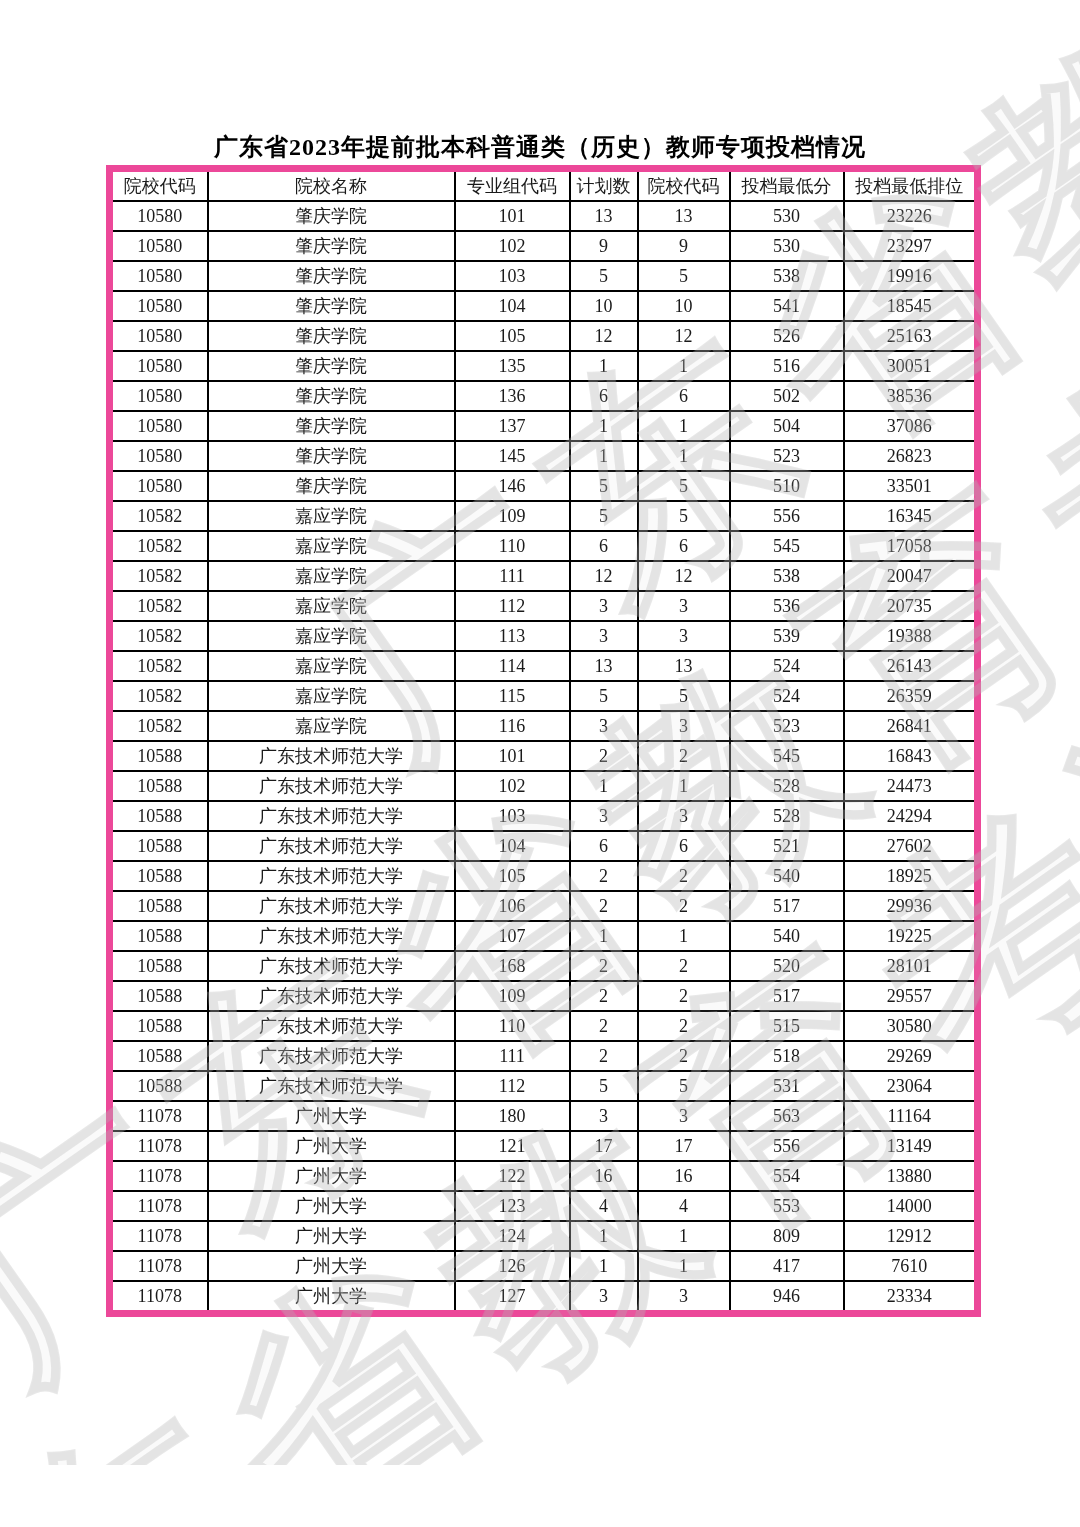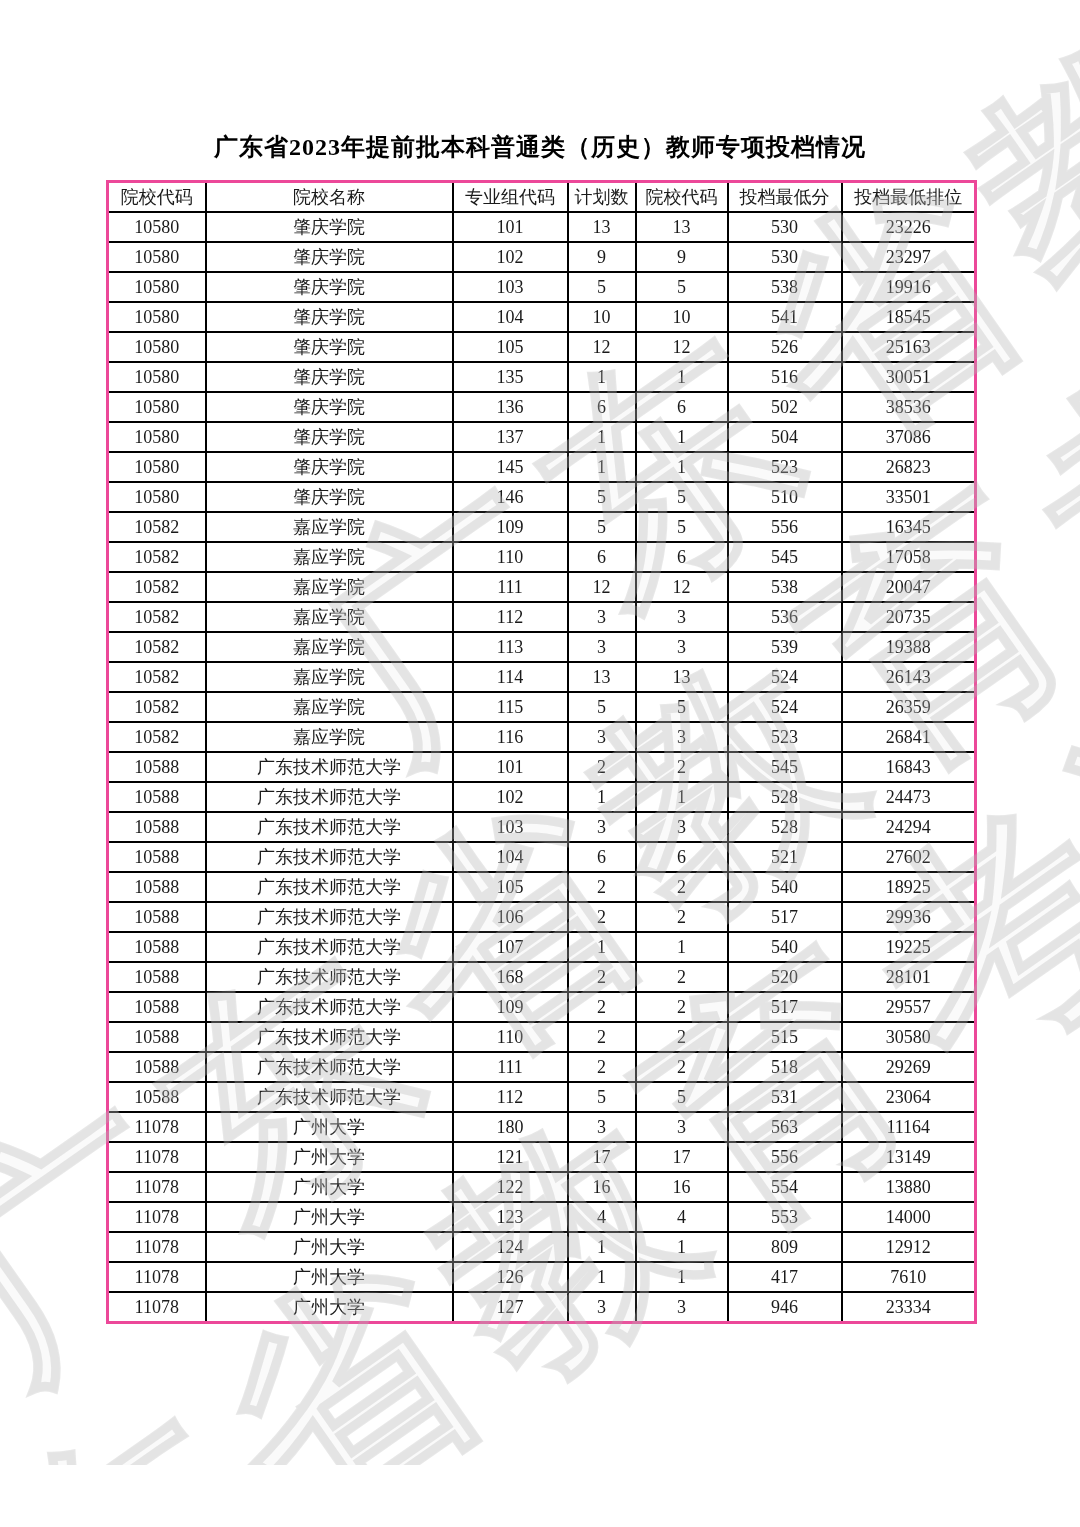--- a/index.html
+++ b/index.html
@@ -27,22 +27,21 @@
     letter-spacing: 1px;
     color: #000000;
   }
   table.score-table {
     position: absolute;
     top: 165px;
     left: 106px;
     width: 868px;
     border-collapse: collapse;
     table-layout: fixed;
-    border: 3px solid #ec4899;
-    margin-top: 15px;
+    border: 7px solid #ec4899;
   }
   table.score-table th,
   table.score-table td {
     border: 2px solid #000000;
     height: 28px;
     padding: 0 2px;
     text-align: center;
     vertical-align: middle;
     font-size: 18px;
     font-weight: normal;

